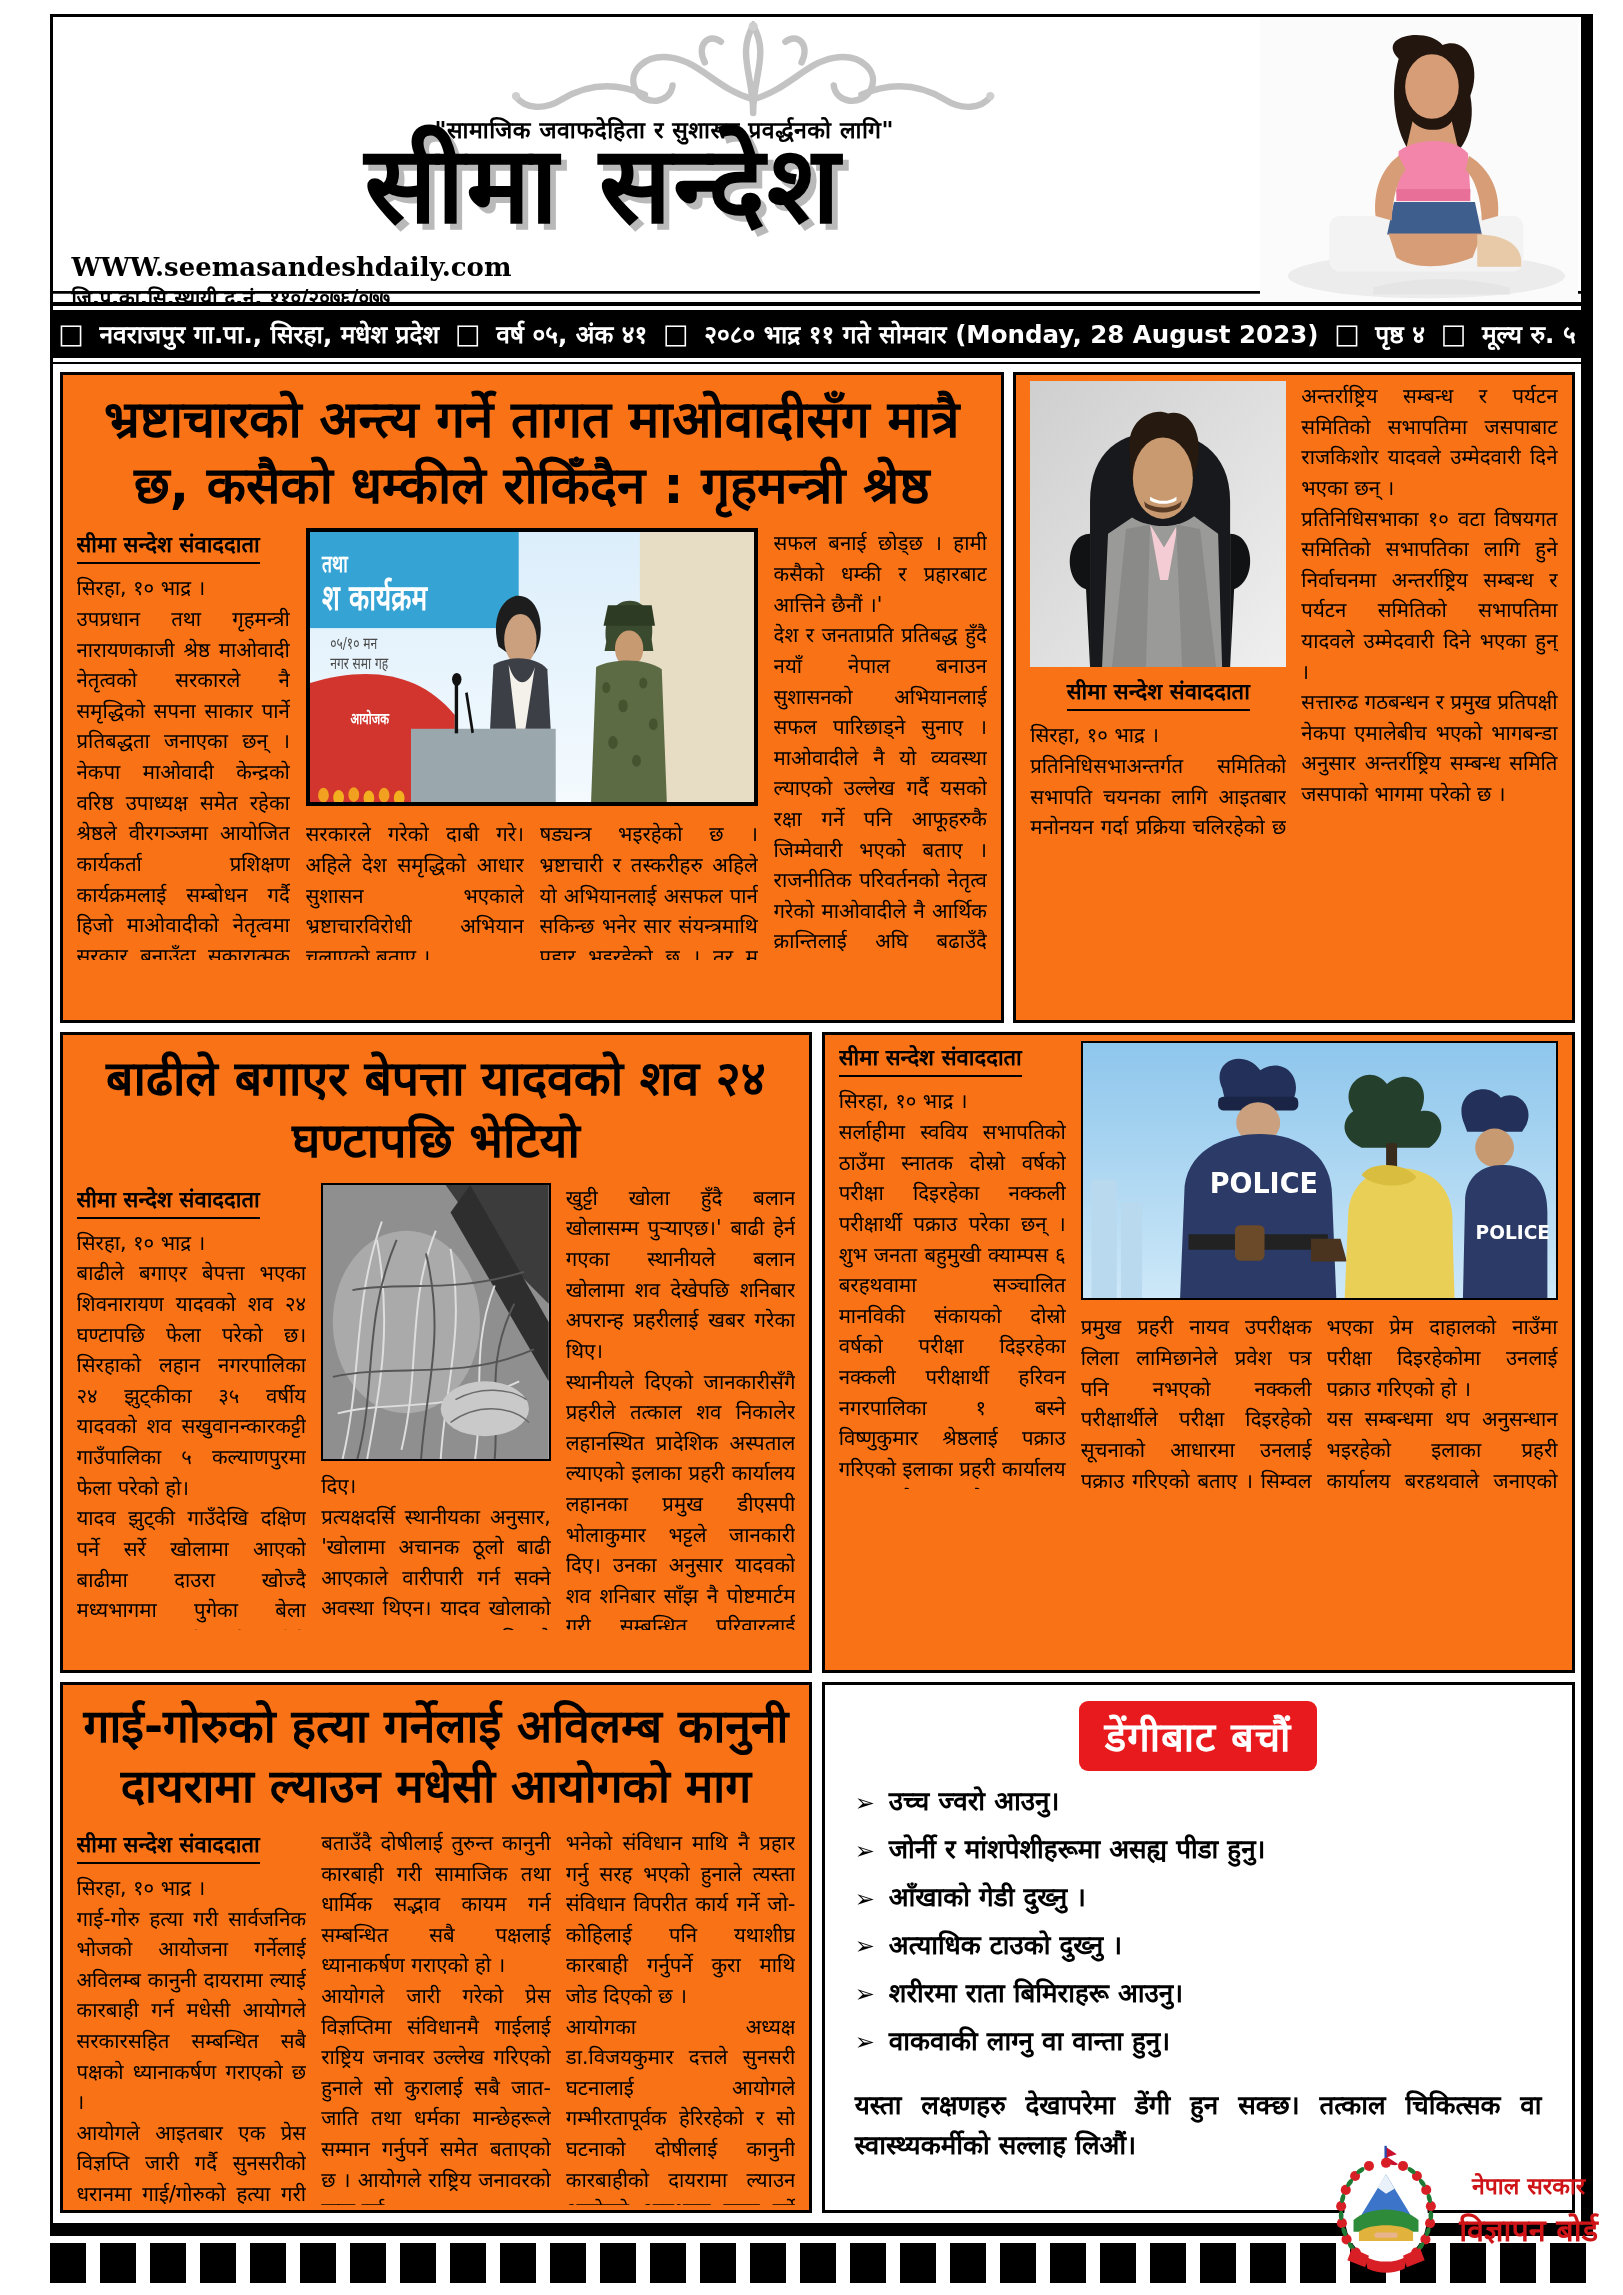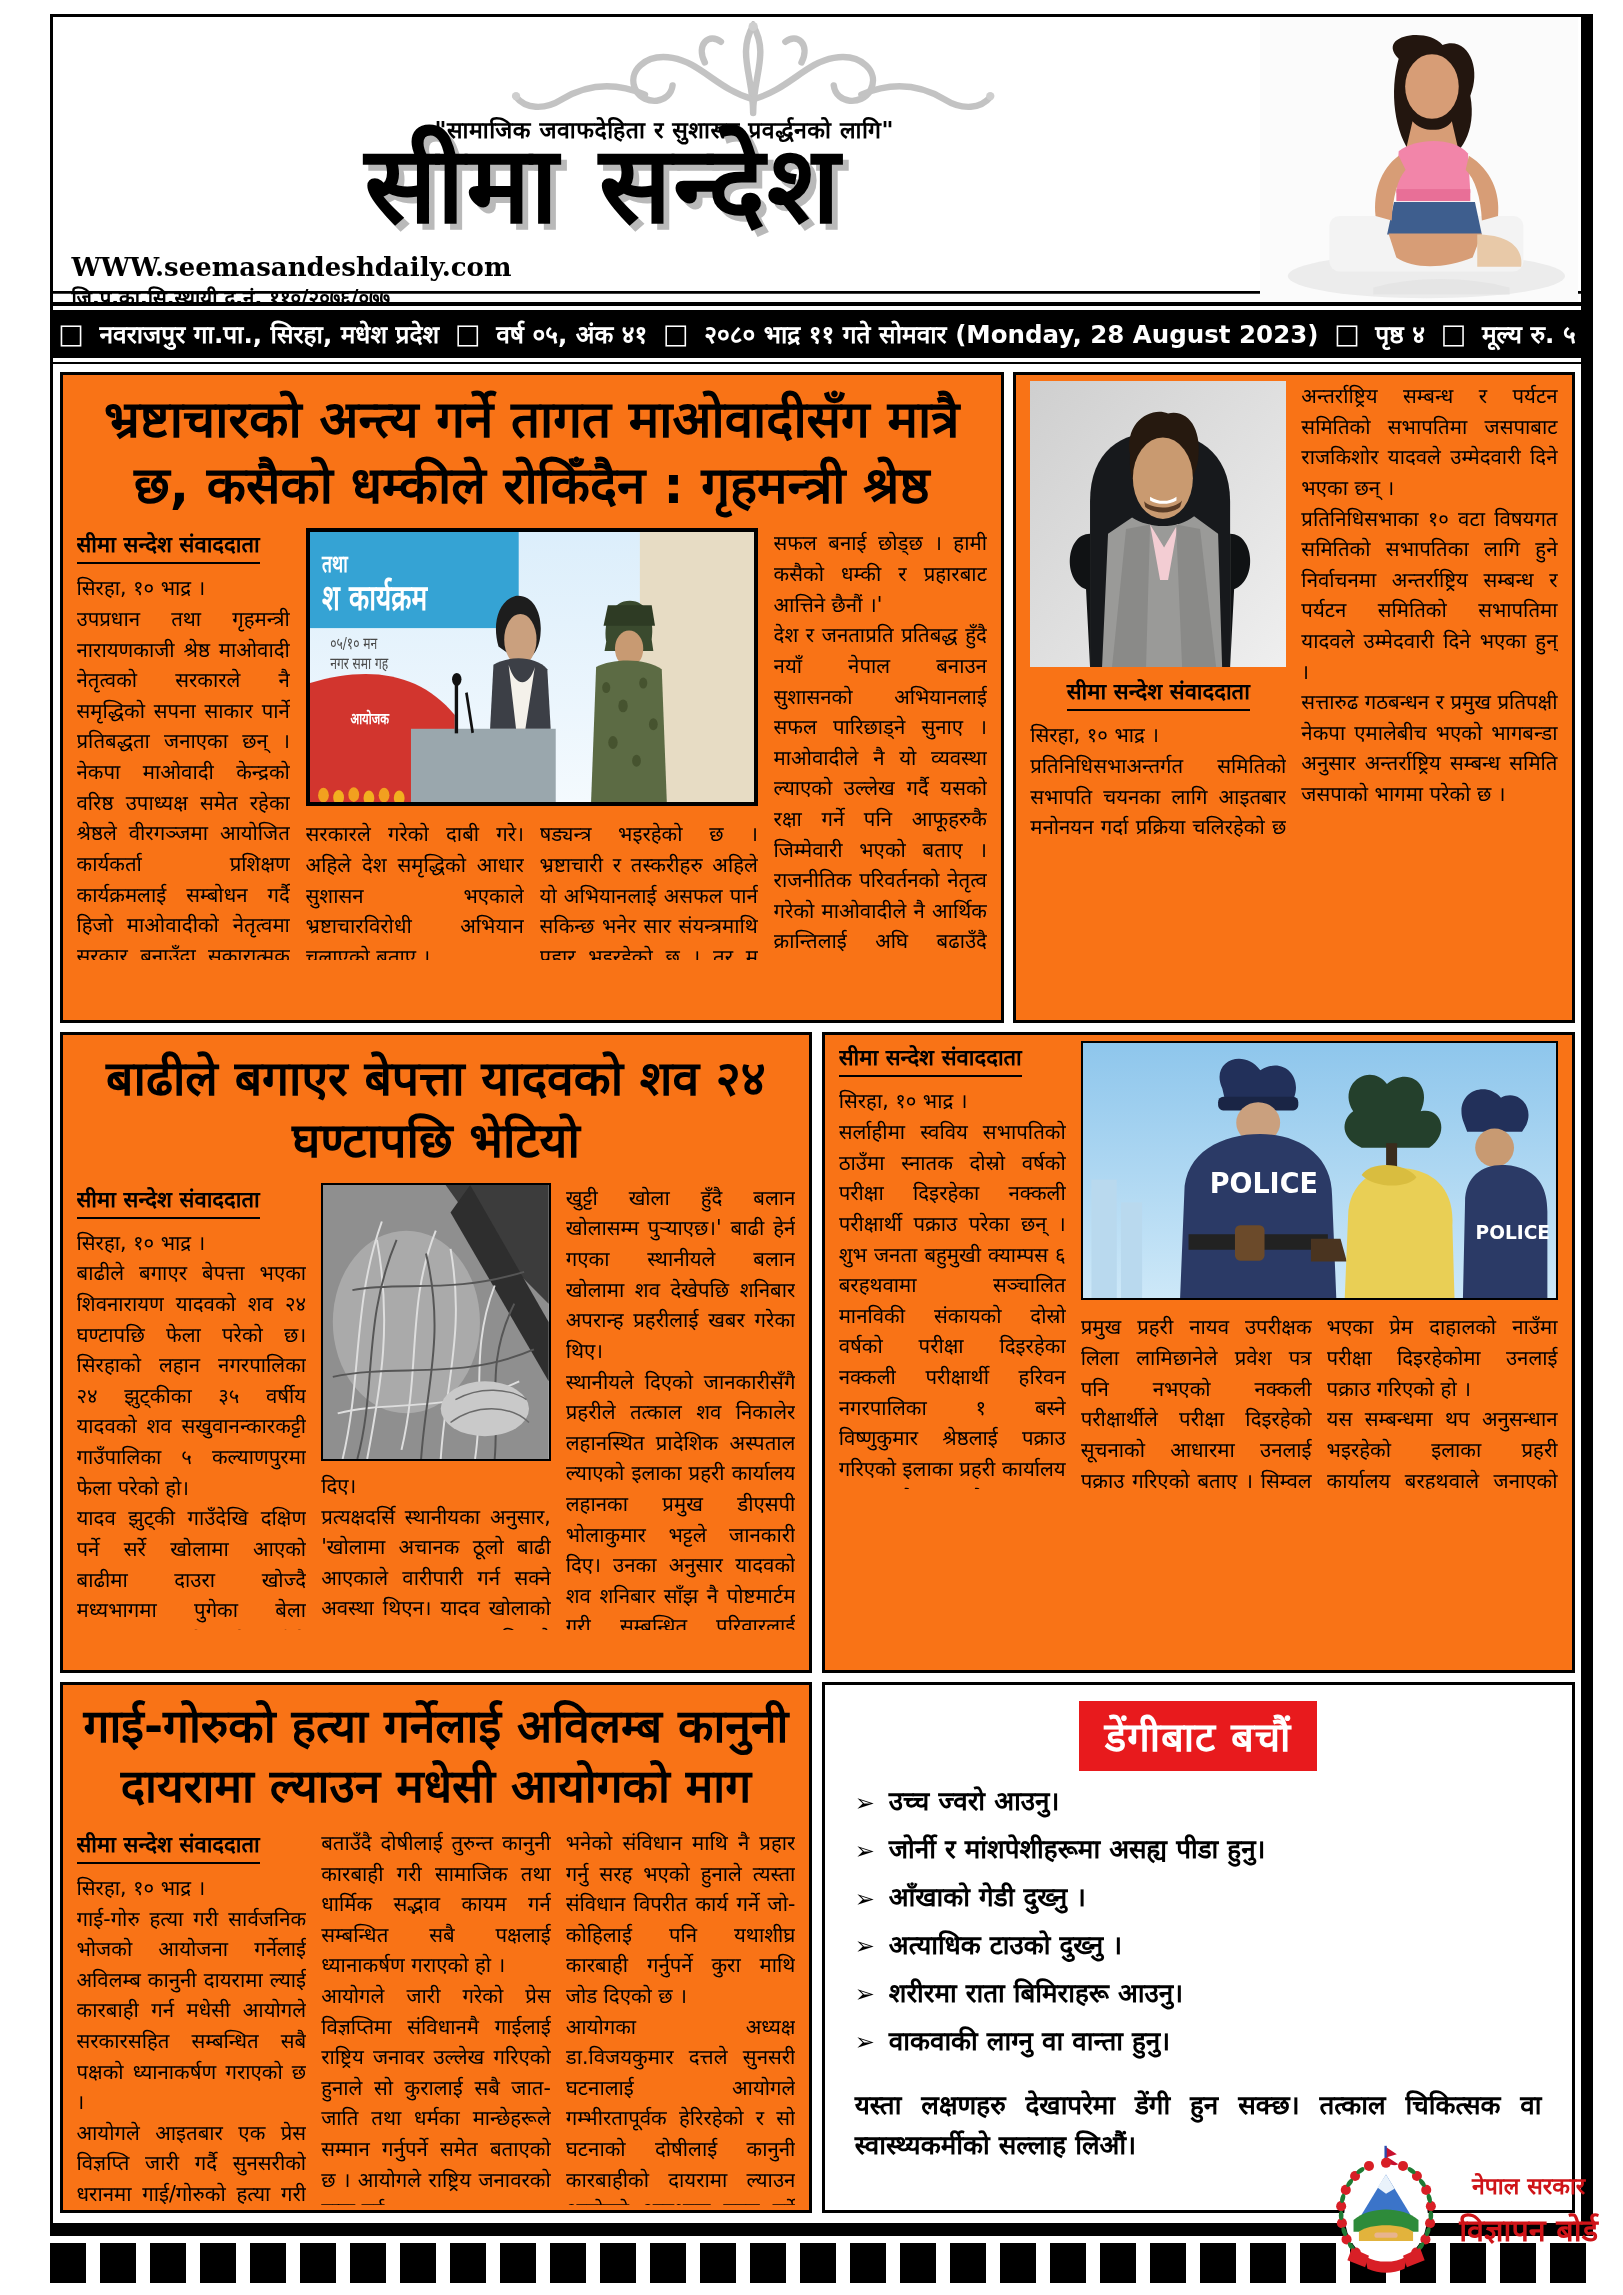--- a/index.html
+++ b/index.html
@@ -76,21 +76,21 @@
   .a3-cols .a3-c { flex:1; overflow:hidden; }
 
   
   .a4 { flex:1; height:531px; }
   .a4 .headline { font-size:46px; }
   .a4-body { display:flex; gap:15px; padding:6.5px 14px 9.3px; height:393px; overflow:hidden; }
   .a4-c { flex:1; overflow:hidden; }
 
   .ad { flex:1; height:531px; border:3.2px solid #000; }
   .ad-title { background:#e81a1d; color:#fff; font-weight:900; font-size:40px;
-              width:max-content; margin:15.7px auto 12px; padding:7.4px 26px; letter-spacing:0.9px; }
+              width:max-content; margin:15.7px auto 12px; padding:7.4px 26px; letter-spacing:0.9px;border-radius:9px; }
   .sym-list { padding:0 30px; }
   .sym { display:flex; gap:14px; align-items:flex-start; font-size:26px; font-weight:600;
          margin:14px 0; line-height:1.3; }
   .sym .arrow { font-size:24px; margin-top:2.8px; }
   .ad-footer { font-size:26px; font-weight:600; line-height:1.55; padding:12px 30px 0; text-align:justify; }
   .gov { position:absolute; right:26px; bottom:18.5px; display:flex; align-items:center; gap:15.7px; }
   .gov-emblem { width:116px; height:134px; }
   .gov-emblem svg { width:100%; height:100%; display:block; }
   .gov-text { color:#cf1418; text-align:center; }
   .gov-l1 { font-size:23px; font-weight:bold; margin-bottom:6.5px; }

